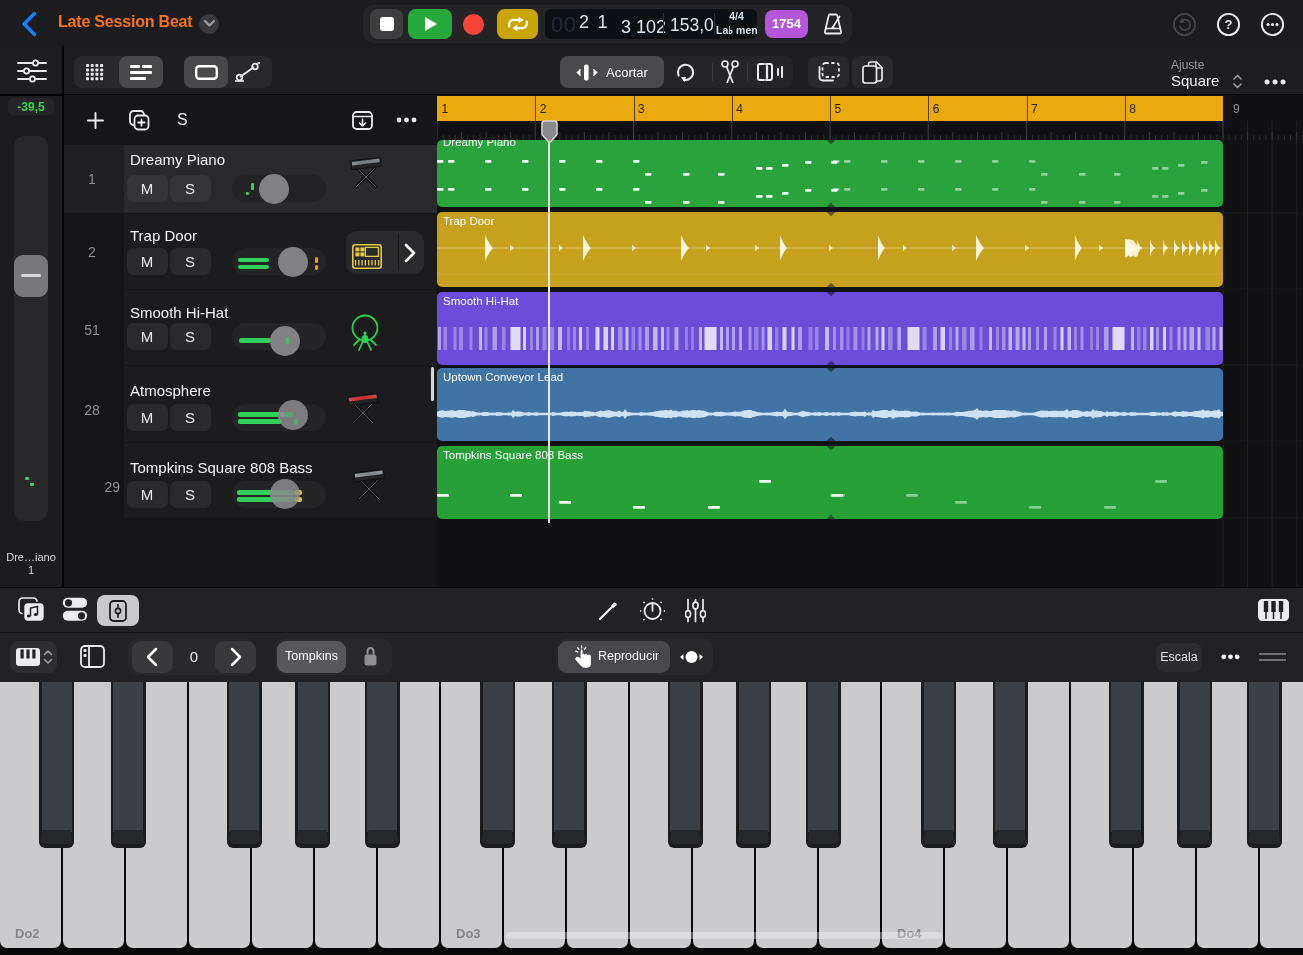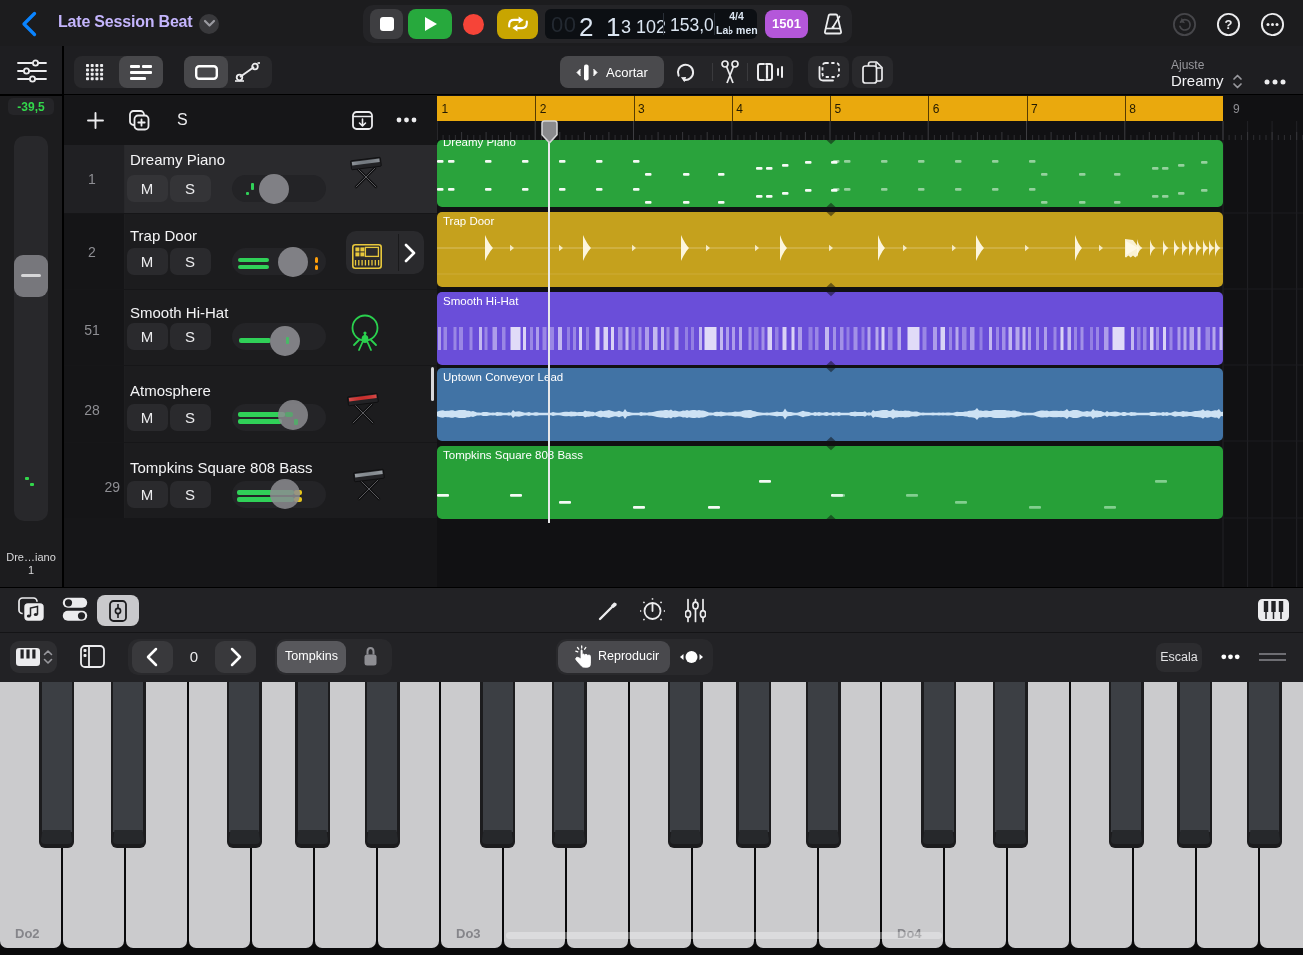--- a/index.html
+++ b/index.html
@@ -1,17 +1,17 @@
 <!DOCTYPE html>
 <html><head><meta charset="utf-8"><style>*{margin:0;padding:0;box-sizing:border-box;font-family:"Liberation Sans",sans-serif;}html,body{width:1303px;height:955px;background:#000;overflow:hidden;}body{opacity:0.999;}.ab{position:absolute;}.txt{position:absolute;color:#ececee;}</style></head><body>
 <div class="ab" style="left:0;top:0;width:1303px;height:46px;background:#1c1c1e;">
     <svg class="ab" style="left:21px;top:11px;" width="16" height="26" viewBox="0 0 16 26">
       <path d="M13.5 2.5 L3 13 L13.5 23.5" stroke="#0a84ff" stroke-width="3.3" fill="none" stroke-linecap="round" stroke-linejoin="round"></path>
     </svg>
-    <div class="txt" style="left:58px;top:13px;font-size:16px;font-weight:700;letter-spacing:-0.2px;color:#c4b5fd;">Late Session Beat</div>
+    <div class="txt" style="left:58px;top:13px;font-size:16px;font-weight:700;letter-spacing:-0.2px;color:#f97316;">Late Session Beat</div>
     <div class="ab" style="left:199px;top:13.5px;width:20px;height:20px;border-radius:50%;background:#39393c;"></div>
     <svg class="ab" style="left:203px;top:19px;" width="13" height="9" viewBox="0 0 13 9">
       <path d="M2 2 L6.5 6.5 L11 2" stroke="#9a9aa0" stroke-width="2.2" fill="none" stroke-linecap="round" stroke-linejoin="round"></path>
     </svg>
     <div style="position:absolute;left:363px;top:5px;width:489px;height:38px;border-radius:10px;background:#242427;"></div>
     <div style="position:absolute;left:370px;top:9px;width:33px;height:30px;border-radius:8px;background:#3e3e41;"></div>
     <div style="position:absolute;left:379.5px;top:17px;width:14px;height:14px;border-radius:3px;background:#fff;"></div>
     <div style="position:absolute;left:408px;top:9px;width:44px;height:30px;border-radius:8px;background:#27a93d;"></div>
     <svg class="ab" style="left:423px;top:16px;" width="15" height="16" viewBox="0 0 15 16">
       <path d="M2 1 L14 8 L2 15 Z" fill="#fff"></path>
@@ -21,28 +21,28 @@
     <svg class="ab" style="left:505px;top:15px;" width="26" height="18" viewBox="0 0 26 18">
       <g stroke="#fff" stroke-width="2.1" fill="none" stroke-linecap="round">
         <path d="M4.2 11.5 V9.7 Q4.2 4.9 9 4.9 H14"></path>
         <path d="M21.8 6.5 V8.3 Q21.8 13.1 17 13.1 H12"></path>
       </g>
       <path d="M13.6 1.4 L18.6 4.9 L13.6 8.4 Z" fill="#fff"></path>
       <path d="M12.4 9.6 L7.4 13.1 L12.4 16.6 Z" fill="#fff"></path>
     </svg>
     <div style="position:absolute;left:545px;top:9px;width:212px;height:30px;border-radius:6px;background:#0c0f13;"></div>
     <div class="txt" style="left:551px;top:12px;font-size:22px;font-weight:500;color:#232931;letter-spacing:0.5px;">00</div>
-    <div class="txt" style="left:579px;top:12px;font-size:26px;font-weight:500;color:#dbe5f1;">2 &nbsp;1</div>
+    <div class="txt" style="left:579px;top:12px;font-size:18px;font-weight:500;color:#dbe5f1;">2 &nbsp;1</div>
     <div class="txt" style="left:621px;top:17px;font-size:18px;font-weight:500;color:#dbe5f1;">3&nbsp;102</div>
     <div class="ab" style="left:663px;top:13px;width:1px;height:22px;background:#2a3038;"></div>
     <div class="txt" style="left:670px;top:15px;font-size:17.5px;font-weight:500;color:#dbe5f1;">153,0</div>
     <div class="ab" style="left:714px;top:13px;width:1px;height:22px;background:#2a3038;"></div>
     <div class="txt" style="left:716px;top:10px;width:41px;font-size:10.5px;font-weight:600;color:#dbe5f1;text-align:center;line-height:13.5px;white-space:nowrap;">4/4<br>La♭ men</div>
     <div style="position:absolute;left:765px;top:10px;width:43px;height:28px;border-radius:8px;background:#b457da;"></div>
-    <div class="txt" style="left:765px;top:16px;width:43px;text-align:center;font-size:13px;font-weight:700;color:#fff;">1501</div>
+    <div class="txt" style="left:765px;top:16px;width:43px;text-align:center;font-size:13px;font-weight:700;color:#fff;">1754</div>
     <svg class="ab" style="left:821px;top:12px;" width="24" height="24" viewBox="0 0 24 24">
       <path d="M9 2.5 H15 Q16 2.5 16.3 3.6 L20 19.5 Q20.5 21.5 18.5 21.5 H5.5 Q3.5 21.5 4 19.5 L7.7 3.6 Q8 2.5 9 2.5 Z" stroke="#ecedef" stroke-width="1.8" fill="none" stroke-linejoin="round"></path>
       <line x1="4.5" y1="16.5" x2="19.5" y2="16.5" stroke="#ecedef" stroke-width="1.6"></line>
       <path d="M12 15 L18.5 4.5" stroke="#ecedef" stroke-width="1.7" stroke-linecap="round"></path>
       <circle cx="12" cy="15.5" r="1.4" fill="#ecedef"></circle>
     </svg>
   </div>
 <svg class="ab" style="left:1172px;top:12px;" width="25" height="25" viewBox="0 0 25 25">
     <circle cx="12.5" cy="12.5" r="10.6" stroke="#46464a" stroke-width="1.8" fill="none"></circle>
     <path d="M8.6 10.2 Q9.9 7.6 12.9 7.6 A5.2 5.2 0 1 1 7.9 14.3" stroke="#46464a" stroke-width="1.7" fill="none" stroke-linecap="round"></path>
@@ -149,21 +149,21 @@
       <rect x="4.5" y="1" width="16.5" height="14" rx="3" stroke="#ececee" stroke-width="1.8" fill="none" stroke-dasharray="3.2 2.6"></rect>
       <path d="M1.5 5 V15 Q1.5 18.5 5 18.5 H15" stroke="#ececee" stroke-width="1.8" fill="none" stroke-linecap="round"></path>
     </svg>
     <div style="position:absolute;left:852px;top:10px;width:41px;height:32px;border-radius:8px;background:#29292c;"></div>
     <svg class="ab" style="left:862px;top:15px;" width="21" height="23" viewBox="0 0 21 23">
       <path d="M6.5 5 V3.3 Q6.5 1 8.8 1 H14.5 L20 6.5 V17.7 Q20 20 17.7 20 H15" stroke="#ececee" stroke-width="1.7" fill="none" stroke-linejoin="round"></path>
       <path d="M14 1.5 V7 H19.5" stroke="#ececee" stroke-width="1.5" fill="none" stroke-linejoin="round"></path>
       <rect x="1" y="5" width="13.5" height="17" rx="2.3" stroke="#ececee" stroke-width="1.7" fill="#1e1e21"></rect>
     </svg>
     <div class="txt" style="left:1171px;top:12px;font-size:12px;color:#98989d;">Ajuste</div>
-    <div class="txt" style="left:1171px;top:26px;font-size:15px;color:#f2f2f4;">Dreamy</div>
+    <div class="txt" style="left:1171px;top:26px;font-size:15px;color:#f2f2f4;">Square</div>
     <svg class="ab" style="left:1232px;top:28px;" width="11" height="15" viewBox="0 0 11 15">
       <path d="M2 5 L5.5 1.5 L9 5 M2 10 L5.5 13.5 L9 10" stroke="#98989d" stroke-width="1.7" fill="none" stroke-linecap="round" stroke-linejoin="round"></path>
     </svg>
     <div class="ab" style="left:1264px;top:25px;"><svg width="22" height="6" viewBox="0 0 22 6">
         <circle cx="3" cy="3" r="2.5" fill="#ececee"></circle>
         <circle cx="11" cy="3" r="2.5" fill="#ececee"></circle>
         <circle cx="19" cy="3" r="2.5" fill="#ececee"></circle>
       </svg></div>
   </div>
 <div class="ab" style="left:0;top:96px;width:62px;height:491px;background:#1c1c1e;">

